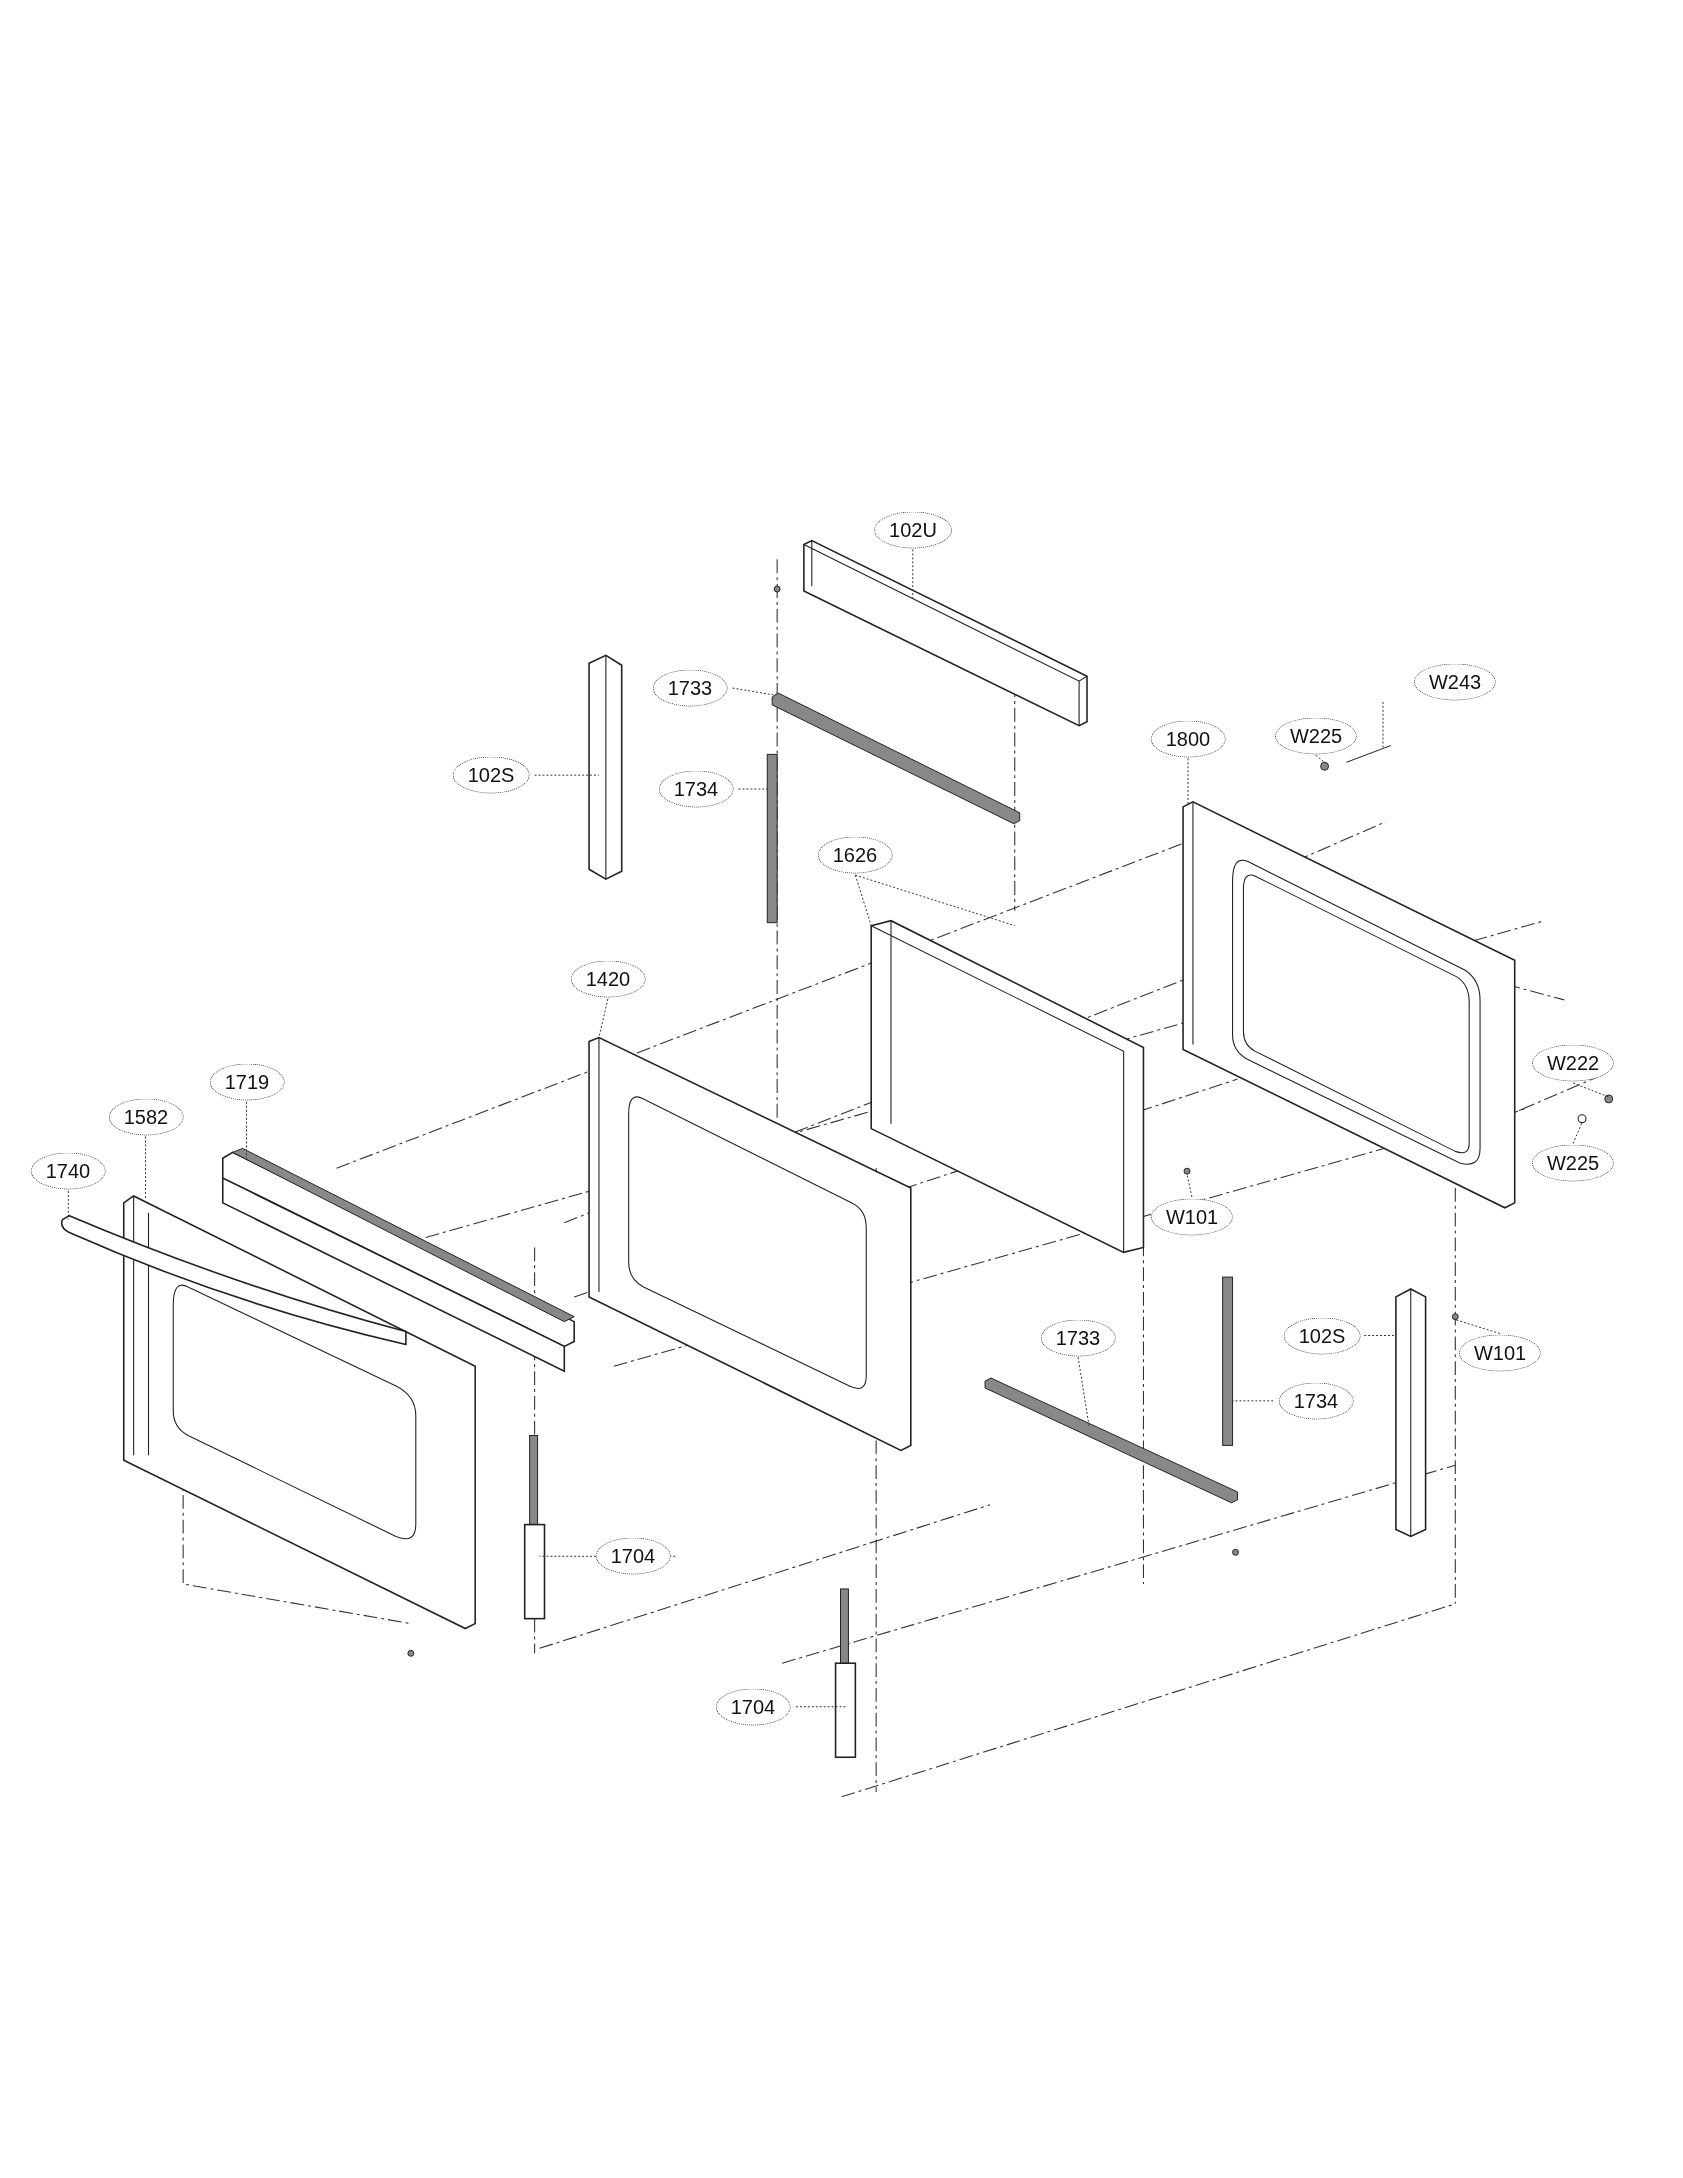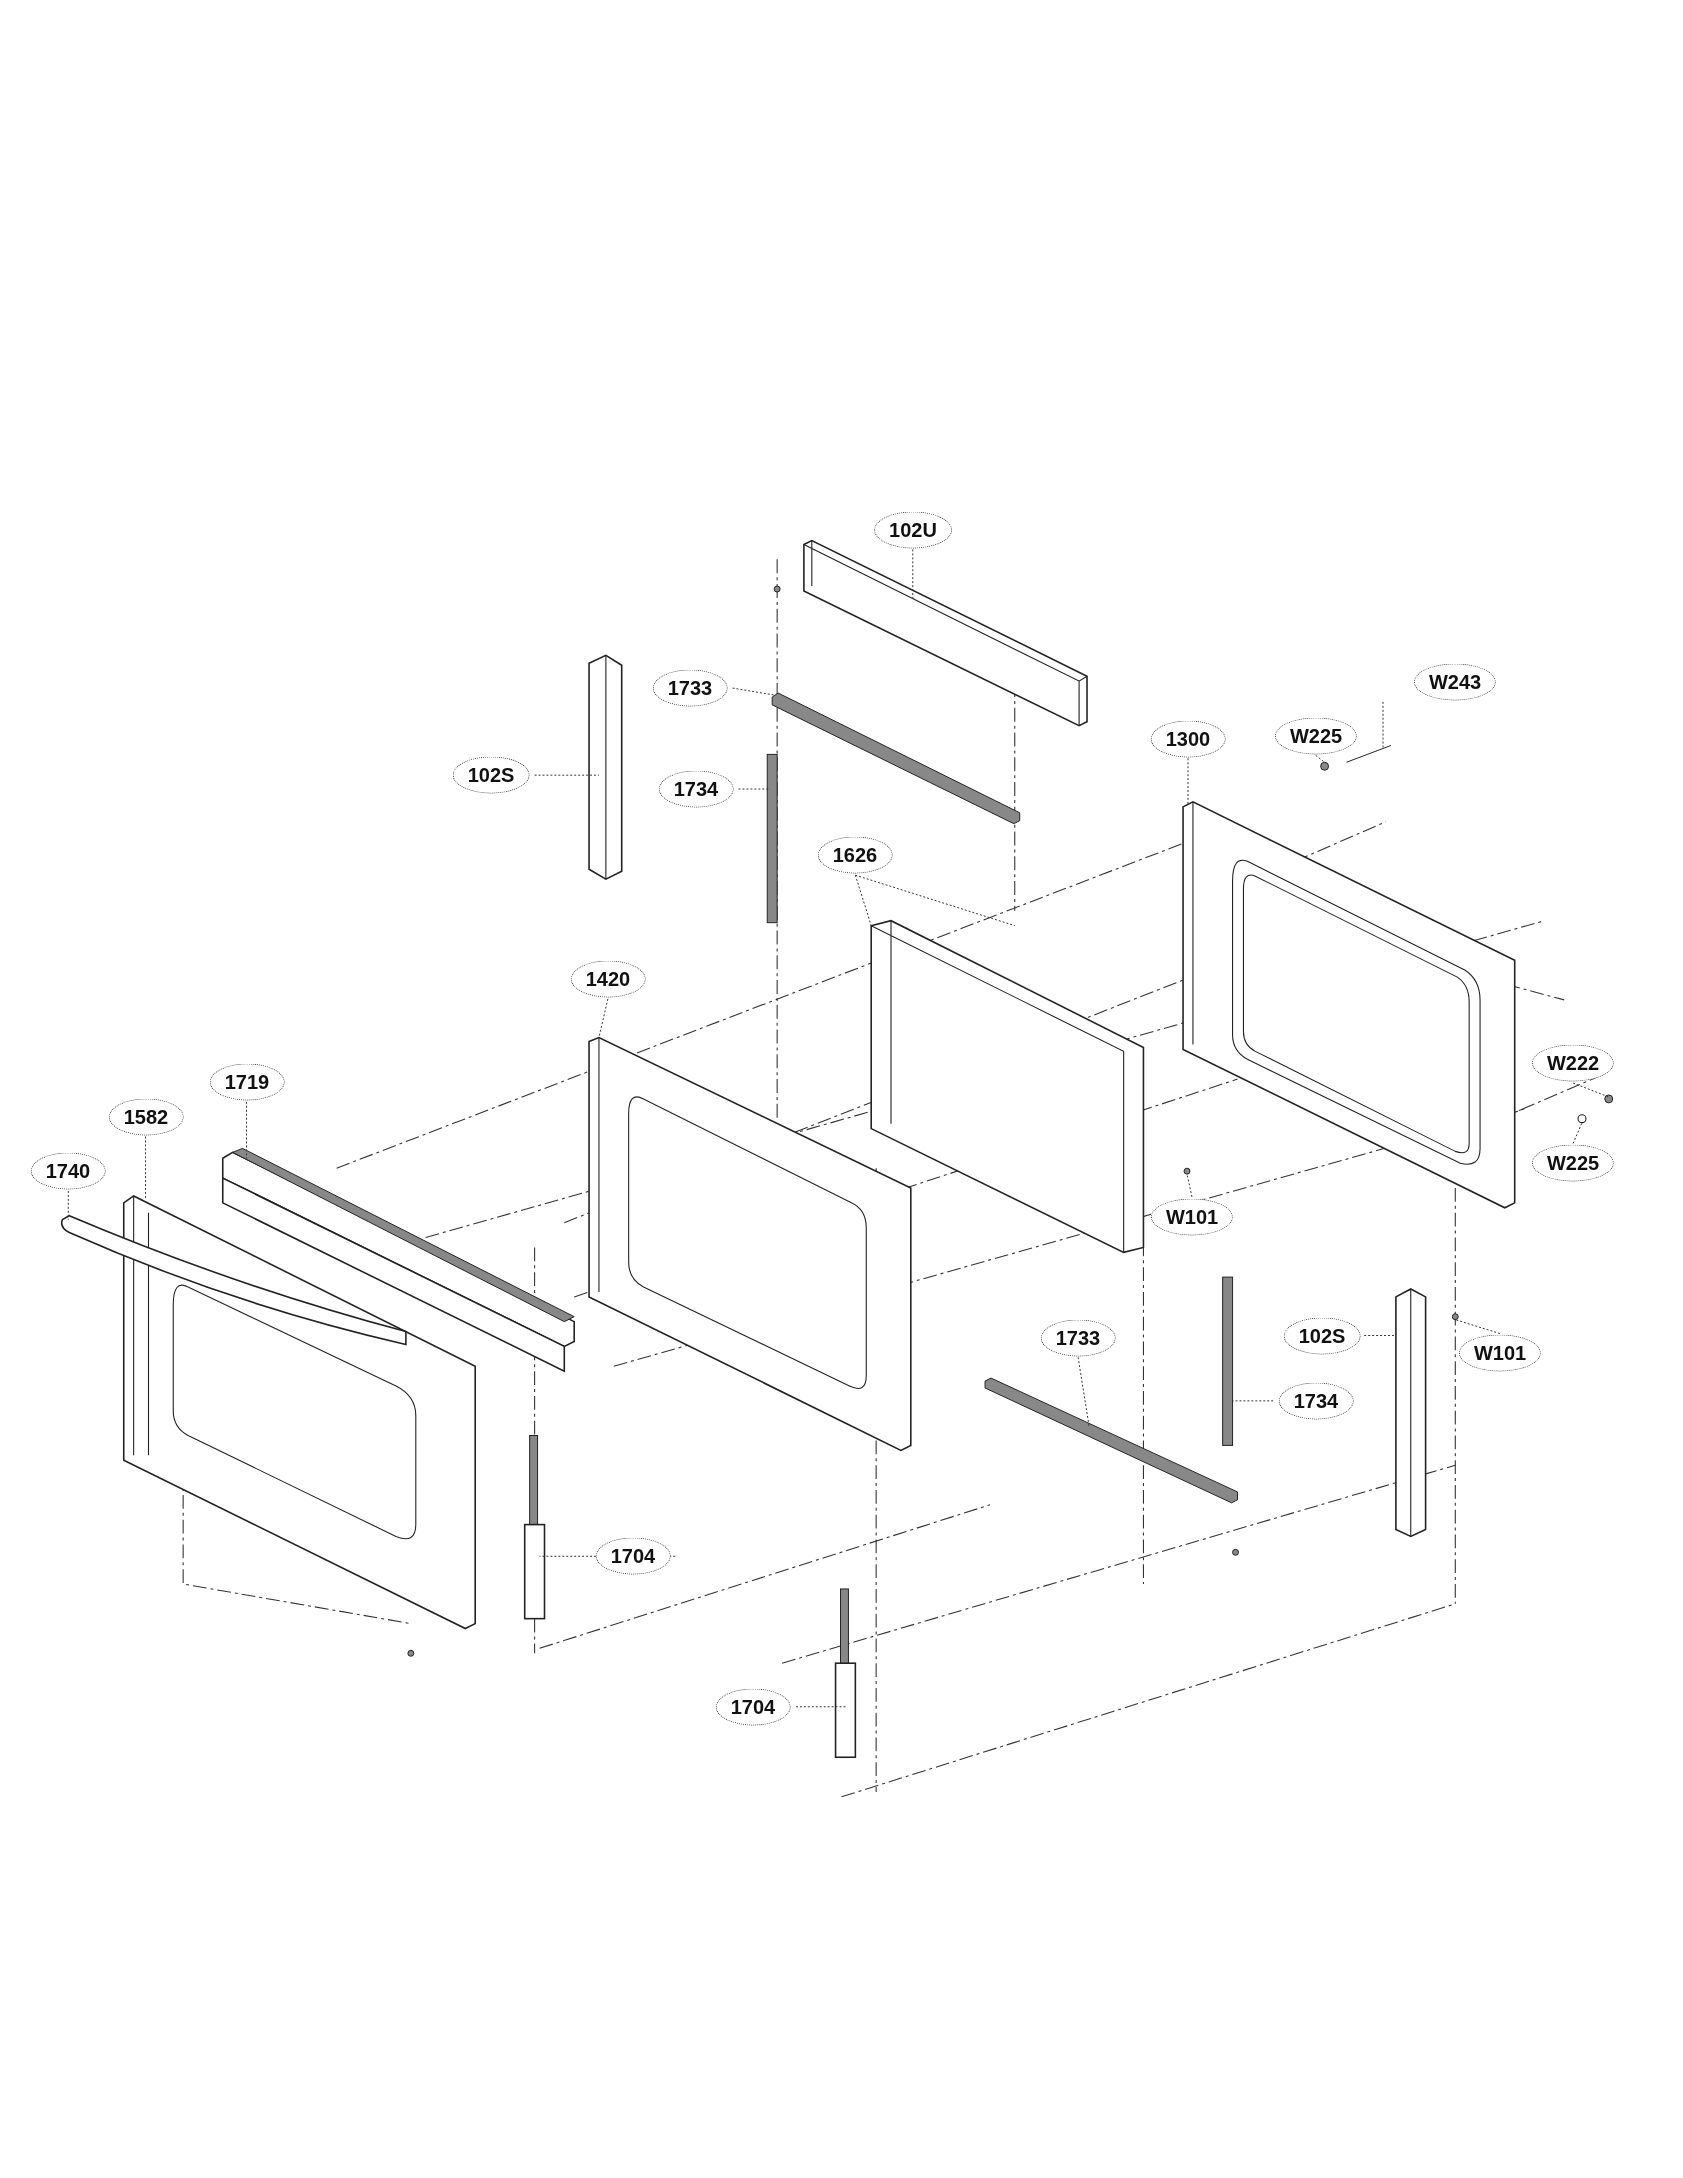--- a/index.html
+++ b/index.html
@@ -4,21 +4,21 @@
 <style>
   html,body{margin:0;padding:0;background:#fff;}
   body{width:1683px;height:2178px;position:relative;overflow:hidden;font-family:"Liberation Sans",sans-serif;}
   svg{position:absolute;left:0;top:0;}
   .part{fill:#fff;stroke:#222;stroke-width:1.6;}
   .thin{fill:none;stroke:#222;stroke-width:1.1;}
   .dash{fill:none;stroke:#333;stroke-width:1.1;stroke-dasharray:14 4 3 4;}
   .lead{fill:none;stroke:#333;stroke-width:1;stroke-dasharray:2 2;}
   .hatch{fill:#888;stroke:#222;stroke-width:1;}
   .label{position:absolute;transform:translate(-50%,-50%);border:1.3px dotted #333;border-radius:50%;
-         padding:6px 14px;font-size:20px;font-weight:bold;color:#111;background:#fff;white-space:nowrap;letter-spacing:0px;}
+         padding:6px 14px;font-size:20px;font-weight:normal;color:#111;background:#fff;white-space:nowrap;letter-spacing:0px;}
 </style>
 </head>
 <body>
 
 <svg width="1683" height="2178" viewBox="0 0 1700 2200">
 
   <g>
     <path class="dash" d="M340 1180 L1200 850"></path>
     <path class="dash" d="M430 1250 L1560 930"></path>
     <path class="dash" d="M570 1235 L1195 990"></path>
@@ -148,21 +148,21 @@
     <path class="lead" d="M682 1572 L545 1572"></path>
     <path class="lead" d="M804 1724 L855 1724"></path>
   </g>
 </svg>
 
 <div class="label" style="left:913px;top:530px">102U</div>
 <div class="label" style="left:690px;top:688px">1733</div>
 <div class="label" style="left:696px;top:789px">1734</div>
 <div class="label" style="left:491px;top:775px">102S</div>
 <div class="label" style="left:855px;top:855px">1626</div>
-<div class="label" style="left:1188px;top:739px">1300</div>
+<div class="label" style="left:1188px;top:739px">1800</div>
 <div class="label" style="left:1316px;top:736px">W225</div>
 <div class="label" style="left:1455px;top:682px">W243</div>
 <div class="label" style="left:608px;top:979px">1420</div>
 <div class="label" style="left:247px;top:1082px">1719</div>
 <div class="label" style="left:146px;top:1117px">1582</div>
 <div class="label" style="left:68px;top:1171px">1740</div>
 <div class="label" style="left:1573px;top:1063px">W222</div>
 <div class="label" style="left:1573px;top:1163px">W225</div>
 <div class="label" style="left:1192px;top:1217px">W101</div>
 <div class="label" style="left:1500px;top:1353px">W101</div>

